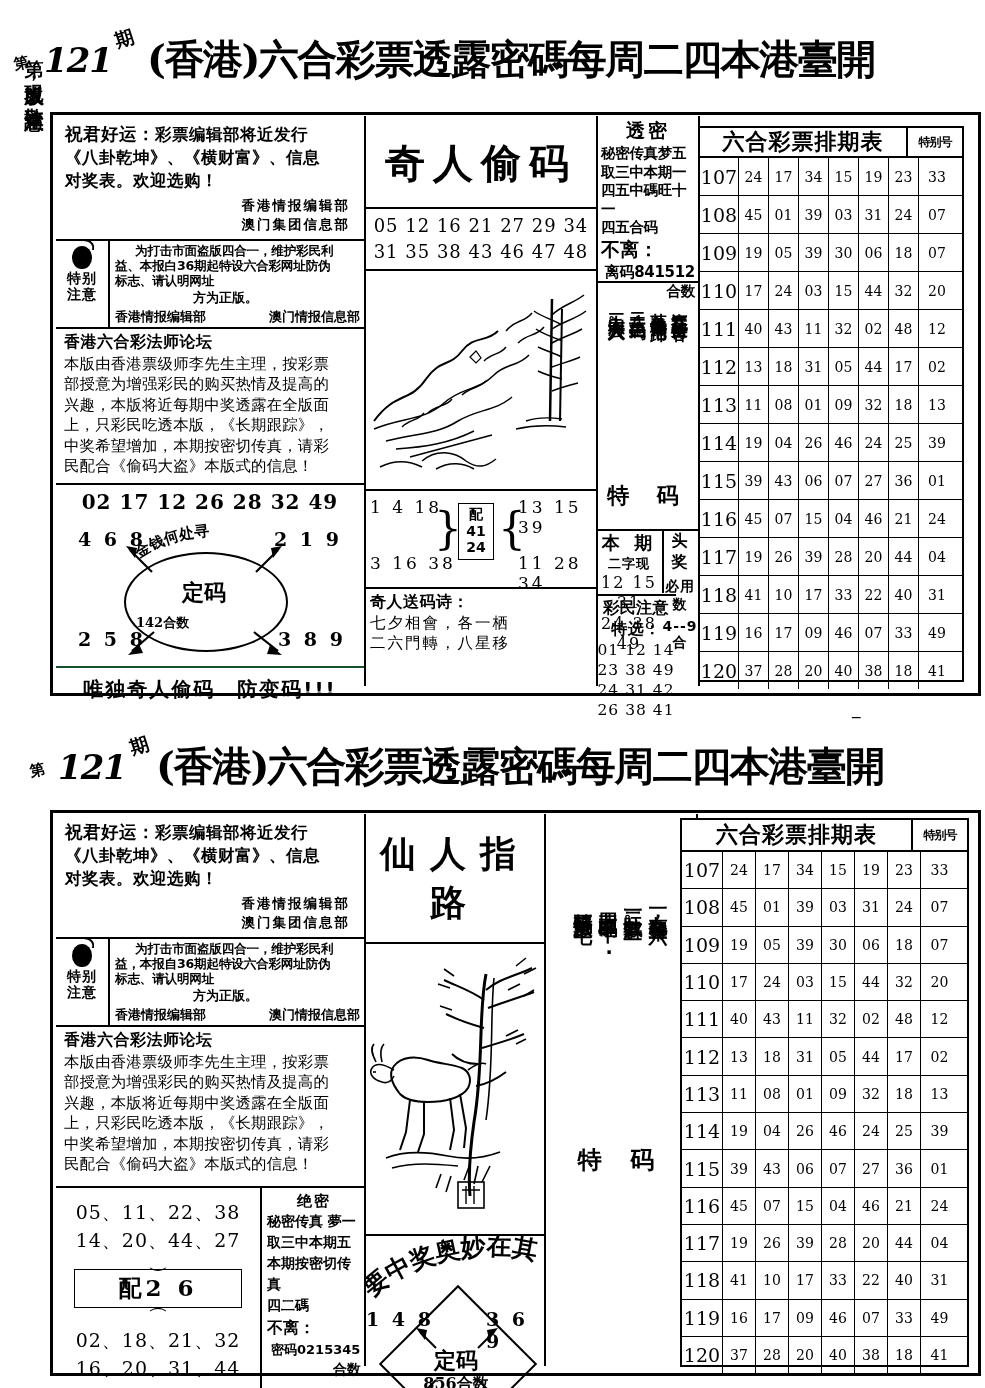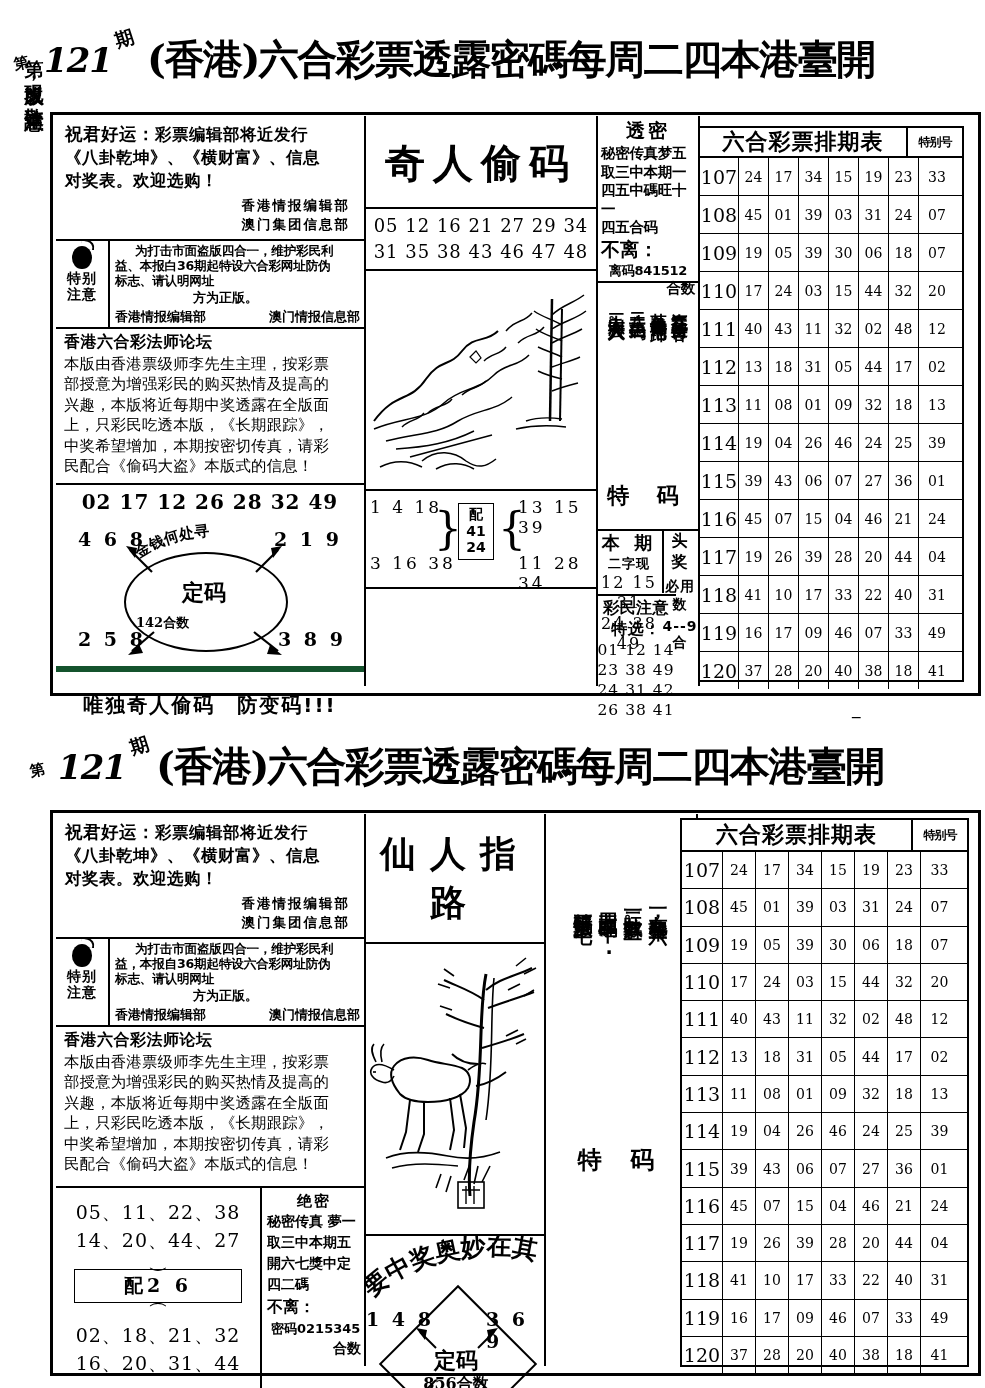--- a/index.html
+++ b/index.html
@@ -41,21 +41,21 @@
   .forum-b{font-size:15.4px;line-height:1.33;padding:0 7px 3px 8px;letter-spacing:.2px;}
 
   
   .lucky{font-family:"DejaVu Serif",serif;font-weight:bold;font-size:20px;letter-spacing:1px;text-align:center;padding:5px 0 2px;}
   .diagram{position:relative;height:150px;}
   .d-num{position:absolute;font-family:"DejaVu Serif",serif;font-weight:bold;font-size:19px;letter-spacing:3px;}
   .ellipse{position:absolute;left:68px;top:36px;width:160px;height:96px;border:2.2px solid #000;border-radius:50%;}
   .e-t1{position:absolute;left:68px;top:62px;width:160px;text-align:center;font-size:22px;font-weight:bold;}
   .e-t2{position:absolute;left:80px;top:98px;width:160px;text-align:left;font-size:13px;font-weight:bold;font-family:"DejaVu Serif",serif;}
 
-  .slogan{border-top:6px solid #14532d;text-align:center;font-size:20px;font-weight:bold;letter-spacing:2px;padding:20px 0 3px;}
+  .slogan{border-top:2px solid #14532d;text-align:center;font-size:20px;font-weight:bold;letter-spacing:2px;padding:8px 0 3px;}
 
   
   .bigtitle{font-size:40px;font-weight:bold;letter-spacing:8px;text-align:center;font-family:"DejaVu Serif","Liberation Serif",serif;}
   .bigtitle2{font-size:36px;font-weight:bold;letter-spacing:14px;text-align:center;font-family:"DejaVu Serif","Liberation Serif",serif;}
   .numrow{font-family:"DejaVu Serif",serif;font-size:18px;letter-spacing:1px;text-align:center;line-height:1.45;}
   .drawbox{position:relative;overflow:hidden;}
 
   
   .secret-t{font-size:19px;font-weight:bold;text-align:center;letter-spacing:3px;}
   .secret-l{font-size:14.5px;font-weight:bold;line-height:1.28;letter-spacing:-.3px;}
@@ -90,21 +90,21 @@
   .srow:last-child{border-bottom:none;}
   .scell{border-left:1.4px solid #000;text-align:center;font-family:"DejaVu Serif","Liberation Serif",serif;font-size:14px;display:flex;align-items:center;justify-content:center;}
   .scell.idx{border-left:none;font-size:19px;}
 
   
   .diamond{position:absolute;width:108px;height:108px;border:2px solid #000;transform:rotate(45deg);}
   .dm-t1{position:absolute;font-size:22px;font-weight:bold;text-align:center;}
   .dm-t2{position:absolute;font-size:16px;font-weight:bold;text-align:center;font-family:"DejaVu Serif",serif;}
 
   .bnum{font-family:"DejaVu Serif",serif;font-size:19px;letter-spacing:1px;text-align:center;line-height:1.5;}
-  .peibox2{border:1.8px solid #000;text-align:center;font-size:19px;font-weight:bold;letter-spacing:4px;padding:3px 0;font-family:"DejaVu Serif",serif;}
+  .peibox2{border:1.8px solid #000;text-align:center;font-size:23px;font-weight:bold;letter-spacing:4px;padding:3px 0;font-family:"DejaVu Serif",serif;}
   .brace-h{text-align:center;font-size:17px;line-height:.7;letter-spacing:0;}
 
   .jm-t{font-size:15px;font-weight:bold;text-align:center;letter-spacing:2px;}
   .jm-l{font-size:14px;font-weight:bold;line-height:1.5;letter-spacing:0px;}
   .hr2{border-top:2px solid #000;}
   .dash{position:absolute;font-size:17px;}
 </style>
 </head>
 <body>
 
@@ -242,31 +242,36 @@
       <div class="peibox" style="left:92px;top:12px;">
         <div>配</div>
         <div>41</div>
         <div>24</div>
       </div>
       <span class="brace" style="left:132px;top:16px;">{</span>
       <span class="n" style="left:152px;top:6px;">13 15 39</span>
       <span class="n" style="left:152px;top:62px;">11 28 34</span>
     </div>
 
+    <div style="padding:3px 2px 2px 4px;">
+      <div class="poem2-t">奇人送码诗：</div>
+      <div class="poem2-l">七夕相會，各一栖</div>
+      <div class="poem2-l">二六門轉，八星移</div>
+    </div>
   </div>
 
   <div class="lc" style="left:596px;top:116px;width:100px;height:570px;border-left:2px solid #000;border-right:2px solid #000;">
     <div style="padding:2px 3px 3px 3px;border-bottom:2px solid #000;height:160px;">
       <div class="secret-t">透密</div>
       <div class="secret-l">秘密传真梦五</div>
       <div class="secret-l">取三中本期一</div>
       <div class="secret-l">四五中碼旺十一</div>
       <div class="secret-l">四五合码</div>
       <div class="secret-big">不离：</div>
-      <div class="secret-l" style="text-align:center;font-size:13px;">离码841512</div>
+      <div class="secret-l" style="text-align:right;font-size:15px;">离码841512</div>
       <div class="secret-l" style="text-align:right;">合数</div>
     </div>
 
     <div class="poem" style="margin-top:16px;">
       <div class="col">江春三三留行客，</div>
       <div class="col">草色青青四七蹄。</div>
       <div class="col">二八三三为正码，</div>
       <div class="col">三山六海去八人。</div>
     </div>
     <div class="tema" style="margin-top:12px;">特 码</div>
@@ -498,21 +503,21 @@
         <div class="brace-h">⏝</div>
         <div class="peibox2" style="margin:2px 14px 4px 14px;">配2  6</div>
         <div class="brace-h">⏜</div>
         <div class="bnum" style="margin-top:2px;">02、18、21、32</div>
         <div class="bnum">16、20、31、44</div>
       </div>
       <div style="flex:1;padding:4px 3px 0 5px;">
         <div class="jm-t">绝密</div>
         <div class="jm-l">秘密传真 夢一</div>
         <div class="jm-l">取三中本期五</div>
-        <div class="jm-l">開六七獎中定</div>
+        <div class="jm-l">本期按密切传真</div>
         <div class="jm-l">四二碼</div>
         <div class="jm-l" style="font-size:16px;">不离：</div>
         <div class="jm-l" style="font-size:13px;padding-left:4px;">密码0215345</div>
         <div class="jm-l" style="text-align:right;">合数</div>
       </div>
     </div>
   </div>
 
   <div class="lc" style="left:366px;top:814px;width:178px;height:552px;">
     <div class="bigtitle2" style="padding:16px 0 14px;">仙人指路</div>

